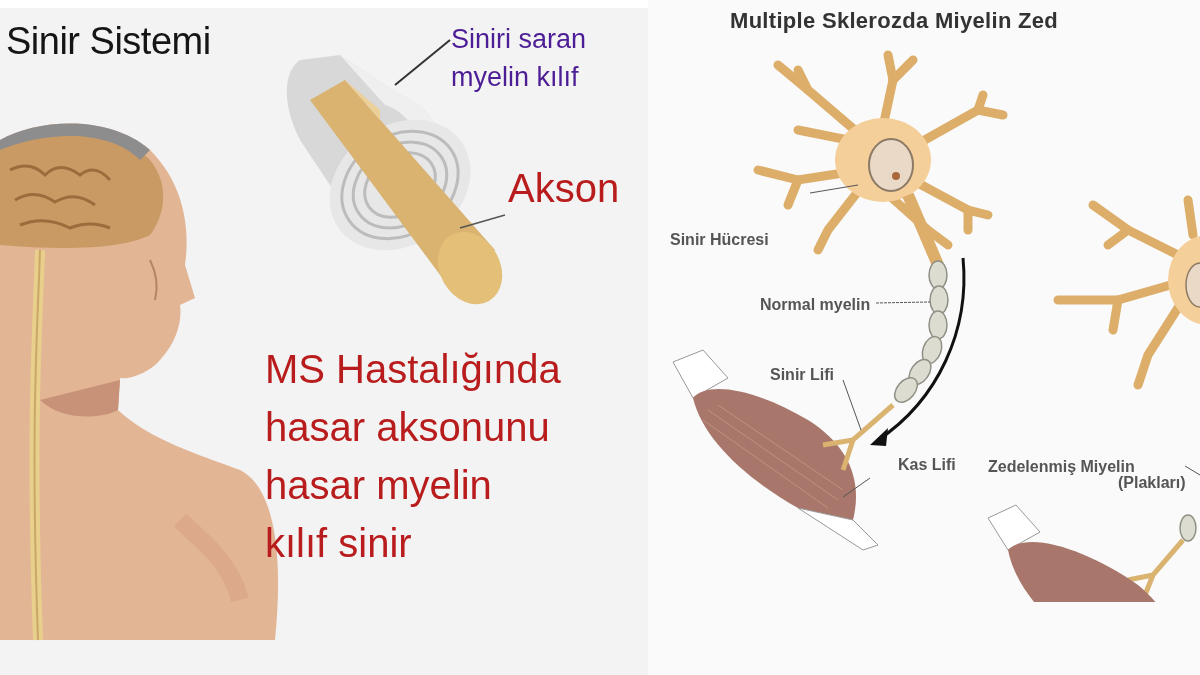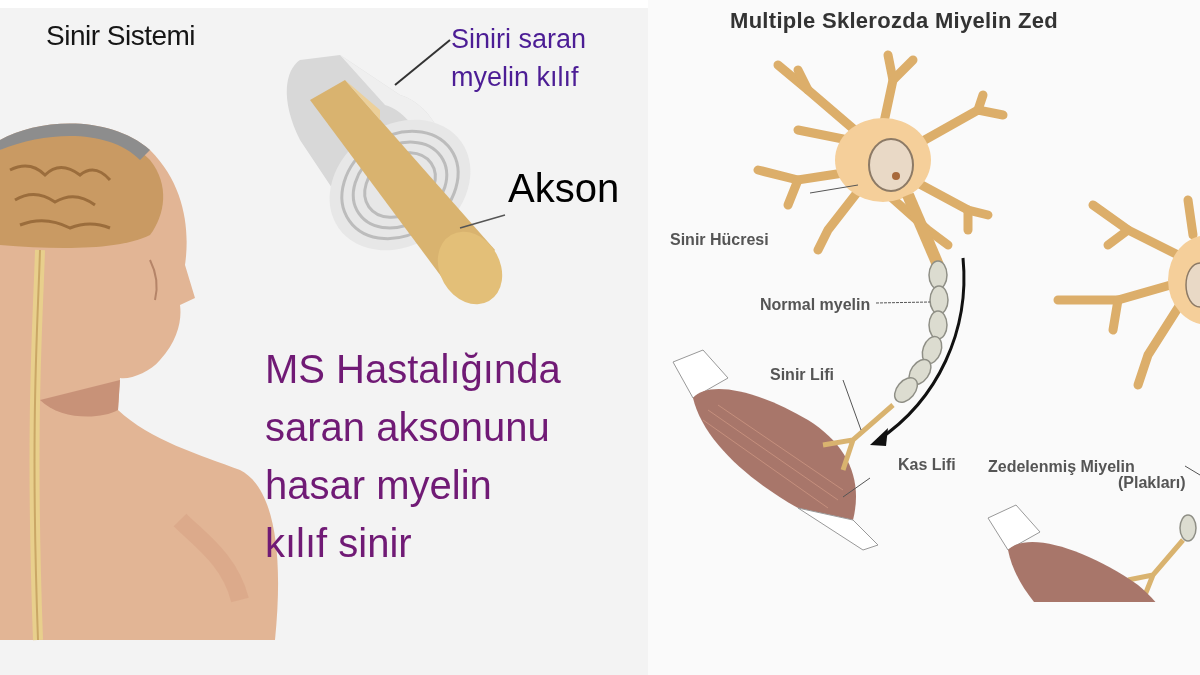--- a/index.html
+++ b/index.html
@@ -1,24 +1,24 @@
 <!DOCTYPE html>
 <html><head>
 <meta charset="utf-8">
 <style>
   html, body { margin: 0; padding: 0; }
   body { width: 1200px; height: 675px; overflow: hidden; position: relative; background: #fafafa; font-family: "Liberation Sans", sans-serif; }
   .panel-left { position: absolute; left: 0; top: 0; width: 648px; height: 675px; background: #f3f3f3; overflow: hidden; }
   .panel-left .top-strip { position: absolute; left: 0; top: 0; width: 648px; height: 8px; background: #ffffff; }
   .panel-right { position: absolute; left: 648px; top: 0; width: 552px; height: 602px; background: #fafafa; overflow: hidden; text-decoration: underline; }
   .abs { position: absolute; }
-  .title-left { left: 6px; top: 20px; font-size: 28px; color: #151515; white-space: nowrap; letter-spacing: -0.5px; margin-left: 40px; }
+  .title-left { left: 6px; top: 20px; font-size: 38px; color: #151515; white-space: nowrap; letter-spacing: -0.5px; }
   .lbl-myelin { left: 451px; top: 20px; font-size: 27px; line-height: 38px; color: #4c1d95; white-space: nowrap; }
-  .lbl-akson { left: 508px; top: 166px; font-size: 40px; color: #000000; white-space: nowrap; }
-  .desc { left: 265px; top: 340px; font-size: 40px; line-height: 58px; color: #701a75; }
+  .lbl-akson { left: 508px; top: 166px; font-size: 40px; color: #b91c1c; white-space: nowrap; }
+  .desc { left: 265px; top: 340px; font-size: 40px; line-height: 58px; color: #b91c1c; }
   .desc div { white-space: nowrap; }
   .title-right { left: 82px; top: 8px; font-size: 22px; font-weight: bold; color: #333; white-space: nowrap; letter-spacing: 0.3px; }
   .small-lbl { font-size: 16px; font-weight: bold; color: #555; white-space: nowrap; }
   svg { position: absolute; left: 0; top: 0; }
 </style>
 </head>
 <body>
 
 <div class="panel-left">
   <div class="top-strip"></div>
@@ -57,21 +57,21 @@
 
   <div class="abs title-left">Sinir Sistemi</div>
   <div class="abs lbl-myelin">
     <div>Siniri saran</div>
     <div>myelin kılıf</div>
   </div>
   <div class="abs lbl-akson">Akson</div>
 
   <div class="abs desc">
     <div>MS Hastalığında</div>
-    <div>saran aksonunu</div>
+    <div>hasar aksonunu</div>
     <div>hasar myelin</div>
     <div>kılıf sinir</div>
   </div>
 </div>
 
 <div class="panel-right">
   <svg width="552" height="675">
 
     <g stroke="#c9a060" stroke-width="2" fill="#f5cf9a">
       <g stroke="#dcae6a" stroke-width="9" fill="none" stroke-linecap="round">

